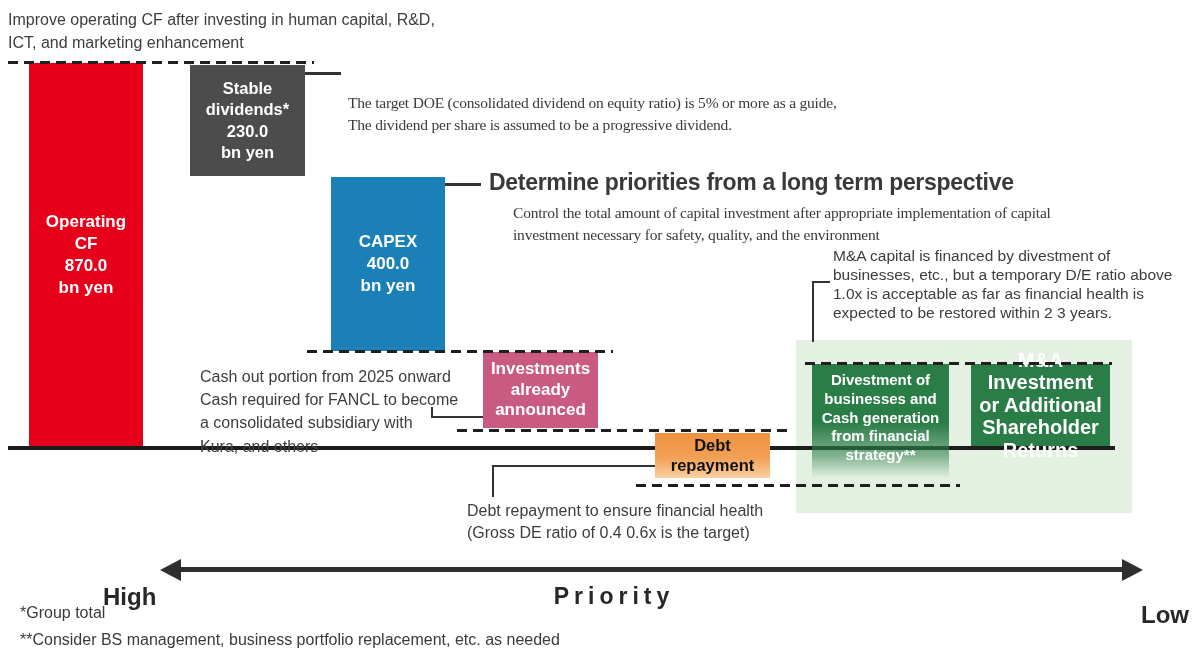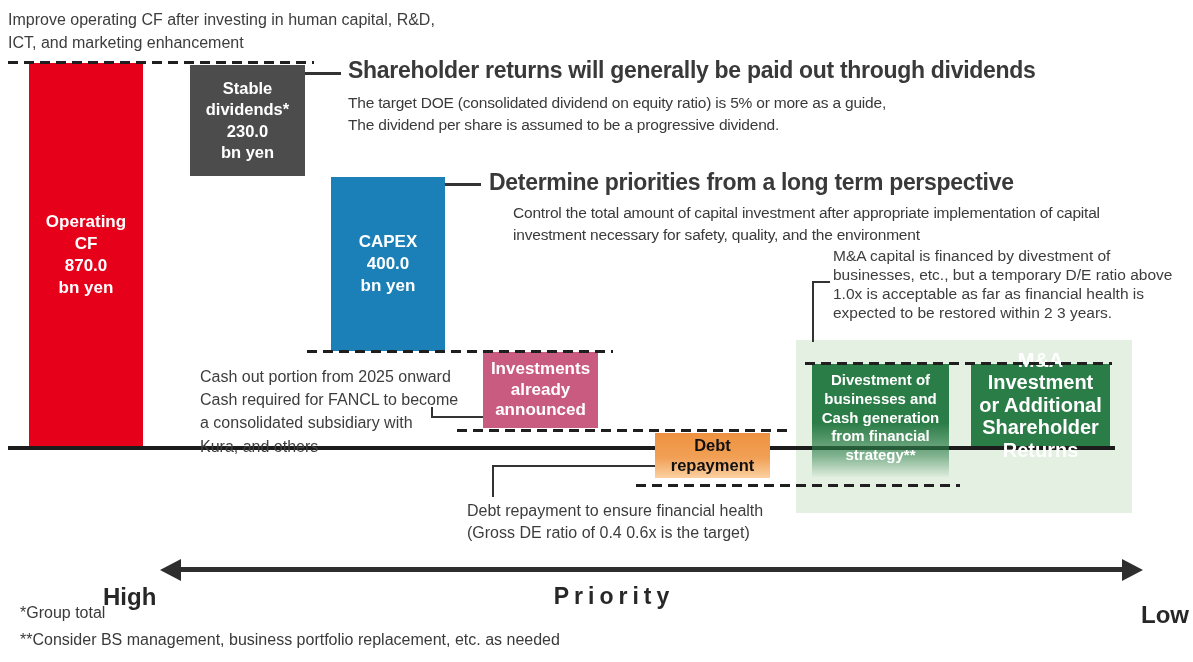--- a/index.html
+++ b/index.html
@@ -6,21 +6,21 @@
   html,body { background:#fff; }
   body { font-family:"Liberation Sans", sans-serif; color:#3d3d3d; }
   .canvas { position:relative; width:1193px; height:662px; background:#fff; overflow:hidden; }
   .abs { position:absolute; }
 
   .dashed { height:3px; background:repeating-linear-gradient(90deg,#1f1f1f 0 10px,transparent 10px 16px); z-index:5; }
   .connector { background:#333; z-index:5; }
 
   .note { font-size:16px; line-height:1.45; color:#3d3d3d; white-space:pre-line; z-index:6; }
   .heading { font-size:23px; font-weight:bold; color:#393939; letter-spacing:-0.3px; white-space:nowrap; z-index:6; }
-  .subtext { font-size:15.5px; line-height:1.4; color:#3a3a3a; letter-spacing:-0.2px; white-space:pre-line; z-index:6; }
+  .subtext { font-size:15.5px; line-height:1.4; color:#3a3a3a; letter-spacing:-0.2px; white-space:pre-line; z-index:6;font-family:Liberation Serif, serif; }
 
   .box { display:flex; align-items:center; justify-content:center; text-align:center; z-index:4; }
   .box-label { color:#fff; font-weight:bold; white-space:pre-line; text-align:center; }
 
   .bar-red      { left:29px;  top:63px;  width:114px; height:383px; background:#e60019; align-items:flex-start; }
   .bar-red .box-label { font-size:17px; line-height:1.3; padding-top:148px; }
   .box-gray     { left:190px; top:65px;  width:115px; height:111px; background:#4c4c4c; }
   .box-gray .box-label { font-size:16.5px; line-height:1.3; }
   .bar-blue     { left:331px; top:177px; width:114px; height:174px; background:#1b80b8; }
   .bar-blue .box-label { font-size:17px; line-height:1.3; }
@@ -107,21 +107,20 @@
 
   <div class="abs box box-ma">
     <div class="box-label">M&amp;A
 Investment
 or Additional
 Shareholder
 Returns</div>
   </div>
 
   <div class="abs connector" style="left:305px; top:72px; width:36px; height:2.5px;"></div>
-  <div class="abs heading" style="left:348px; top:57px;">Shareholder returns will generally be paid out through dividends</div>
   <div class="abs subtext" style="left:348px; top:92px;">The target DOE (consolidated dividend on equity ratio) is 5% or more as a guide,
 The dividend per share is assumed to be a progressive dividend.</div>
 
   <div class="abs connector" style="left:445px; top:183px; width:36px; height:2.5px;"></div>
   <div class="abs heading" style="left:489px; top:169px;">Determine priorities from a long term perspective</div>
   <div class="abs subtext" style="left:489px; top:202px;margin-left:24px;">Control the total amount of capital investment after appropriate implementation of capital
 investment necessary for safety, quality, and the environment</div>
 
   <div class="abs note" style="left:833px; top:247px; font-size:15.5px; line-height:1.22;">M&amp;A capital is financed by divestment of
 businesses, etc., but a temporary D/E ratio above

